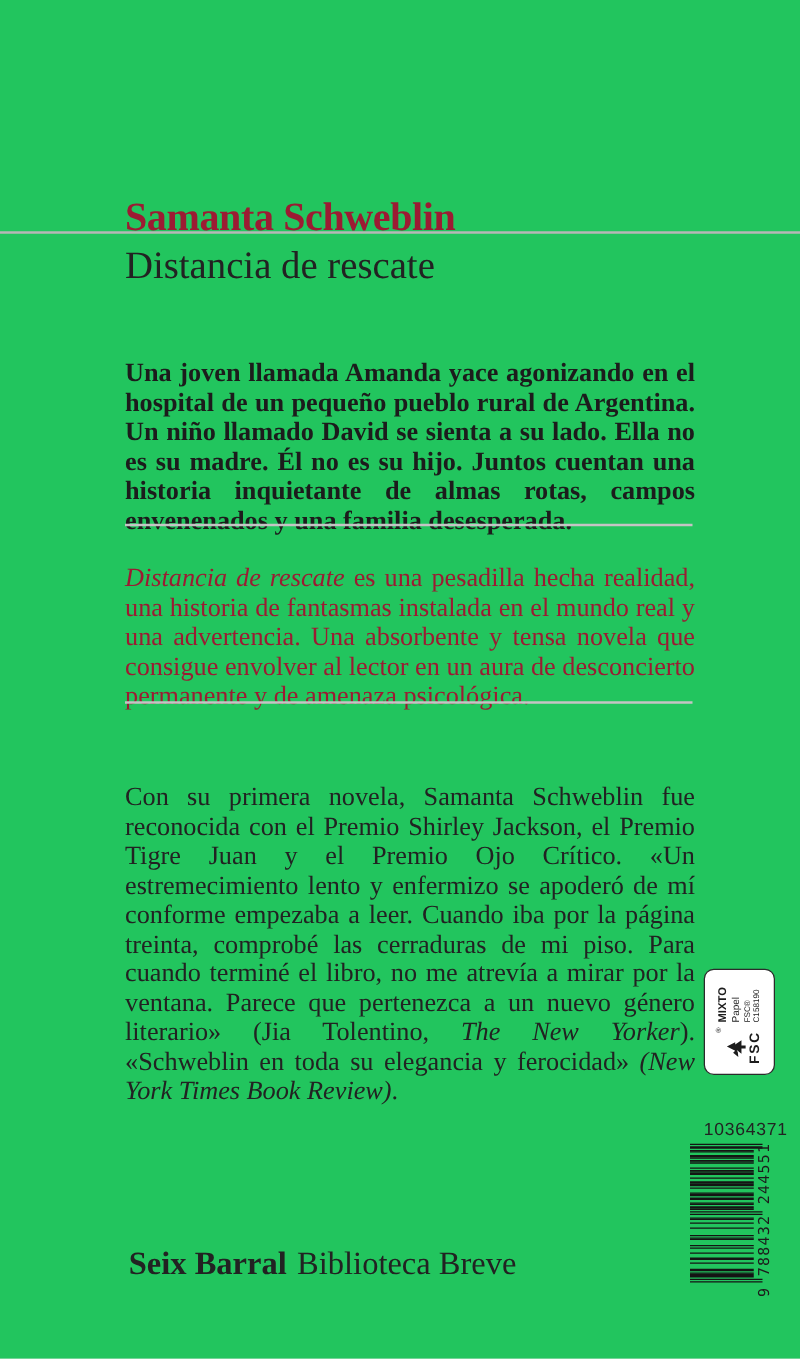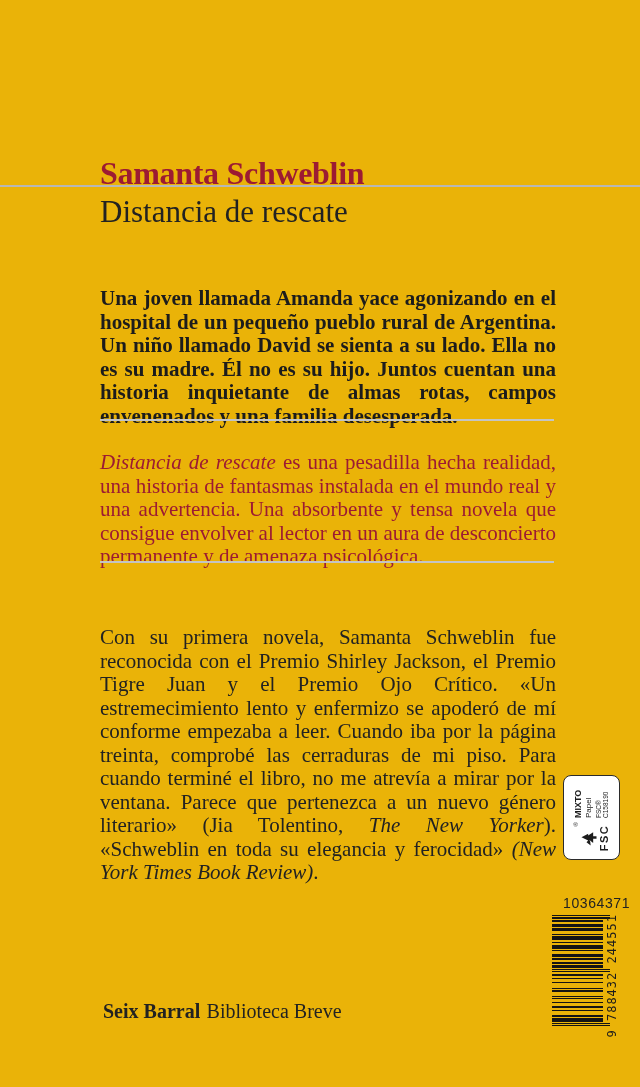--- a/index.html
+++ b/index.html
@@ -1,19 +1,19 @@
 <!DOCTYPE html>
 <html lang="es"><head>
 <meta charset="utf-8">
 <style>
   html,body{margin:0;padding:0;background:#e9e9e9;}
   .page{
     position:relative;
     width:640px;height:1087px;
-    background:#eab308;
+    background:#22c55e;
     overflow:hidden;
     font-family:"Liberation Serif", serif;
     color:#1c1c1c;
     margin:0 auto;
   }
   
   .author{
     position:absolute;left:100px;top:157px;
     font-size:32px;font-weight:bold;color:#9c1b33;
     line-height:32px;letter-spacing:-0.3px;
@@ -39,21 +39,21 @@
   .para-reviews{top:605px;font-weight:normal;color:#222;}
   .ital{font-style:italic;}
   .rule-col{
     position:absolute;left:100px;width:454px;height:2px;background:#c4c4c4;
   }
   .rule-1{top:419px;}
   .rule-2{top:561px;}
   
   .publisher{
     position:absolute;left:103px;top:997px;
-    font-size:20px;line-height:28px;color:#222;
+    font-size:26px;line-height:28px;color:#222;
   }
   .publisher .imprint{font-weight:bold;}
   .publisher .collection{font-weight:normal;margin-left:0.32em;}
   
   .fsc{
     position:absolute;left:549px;top:789px;width:85px;height:57px;
     transform:rotate(-90deg);
     border:1.5px solid #2b2b2b;border-radius:8px;
     box-sizing:border-box;
     display:flex;align-items:center;padding:3px 5px;

